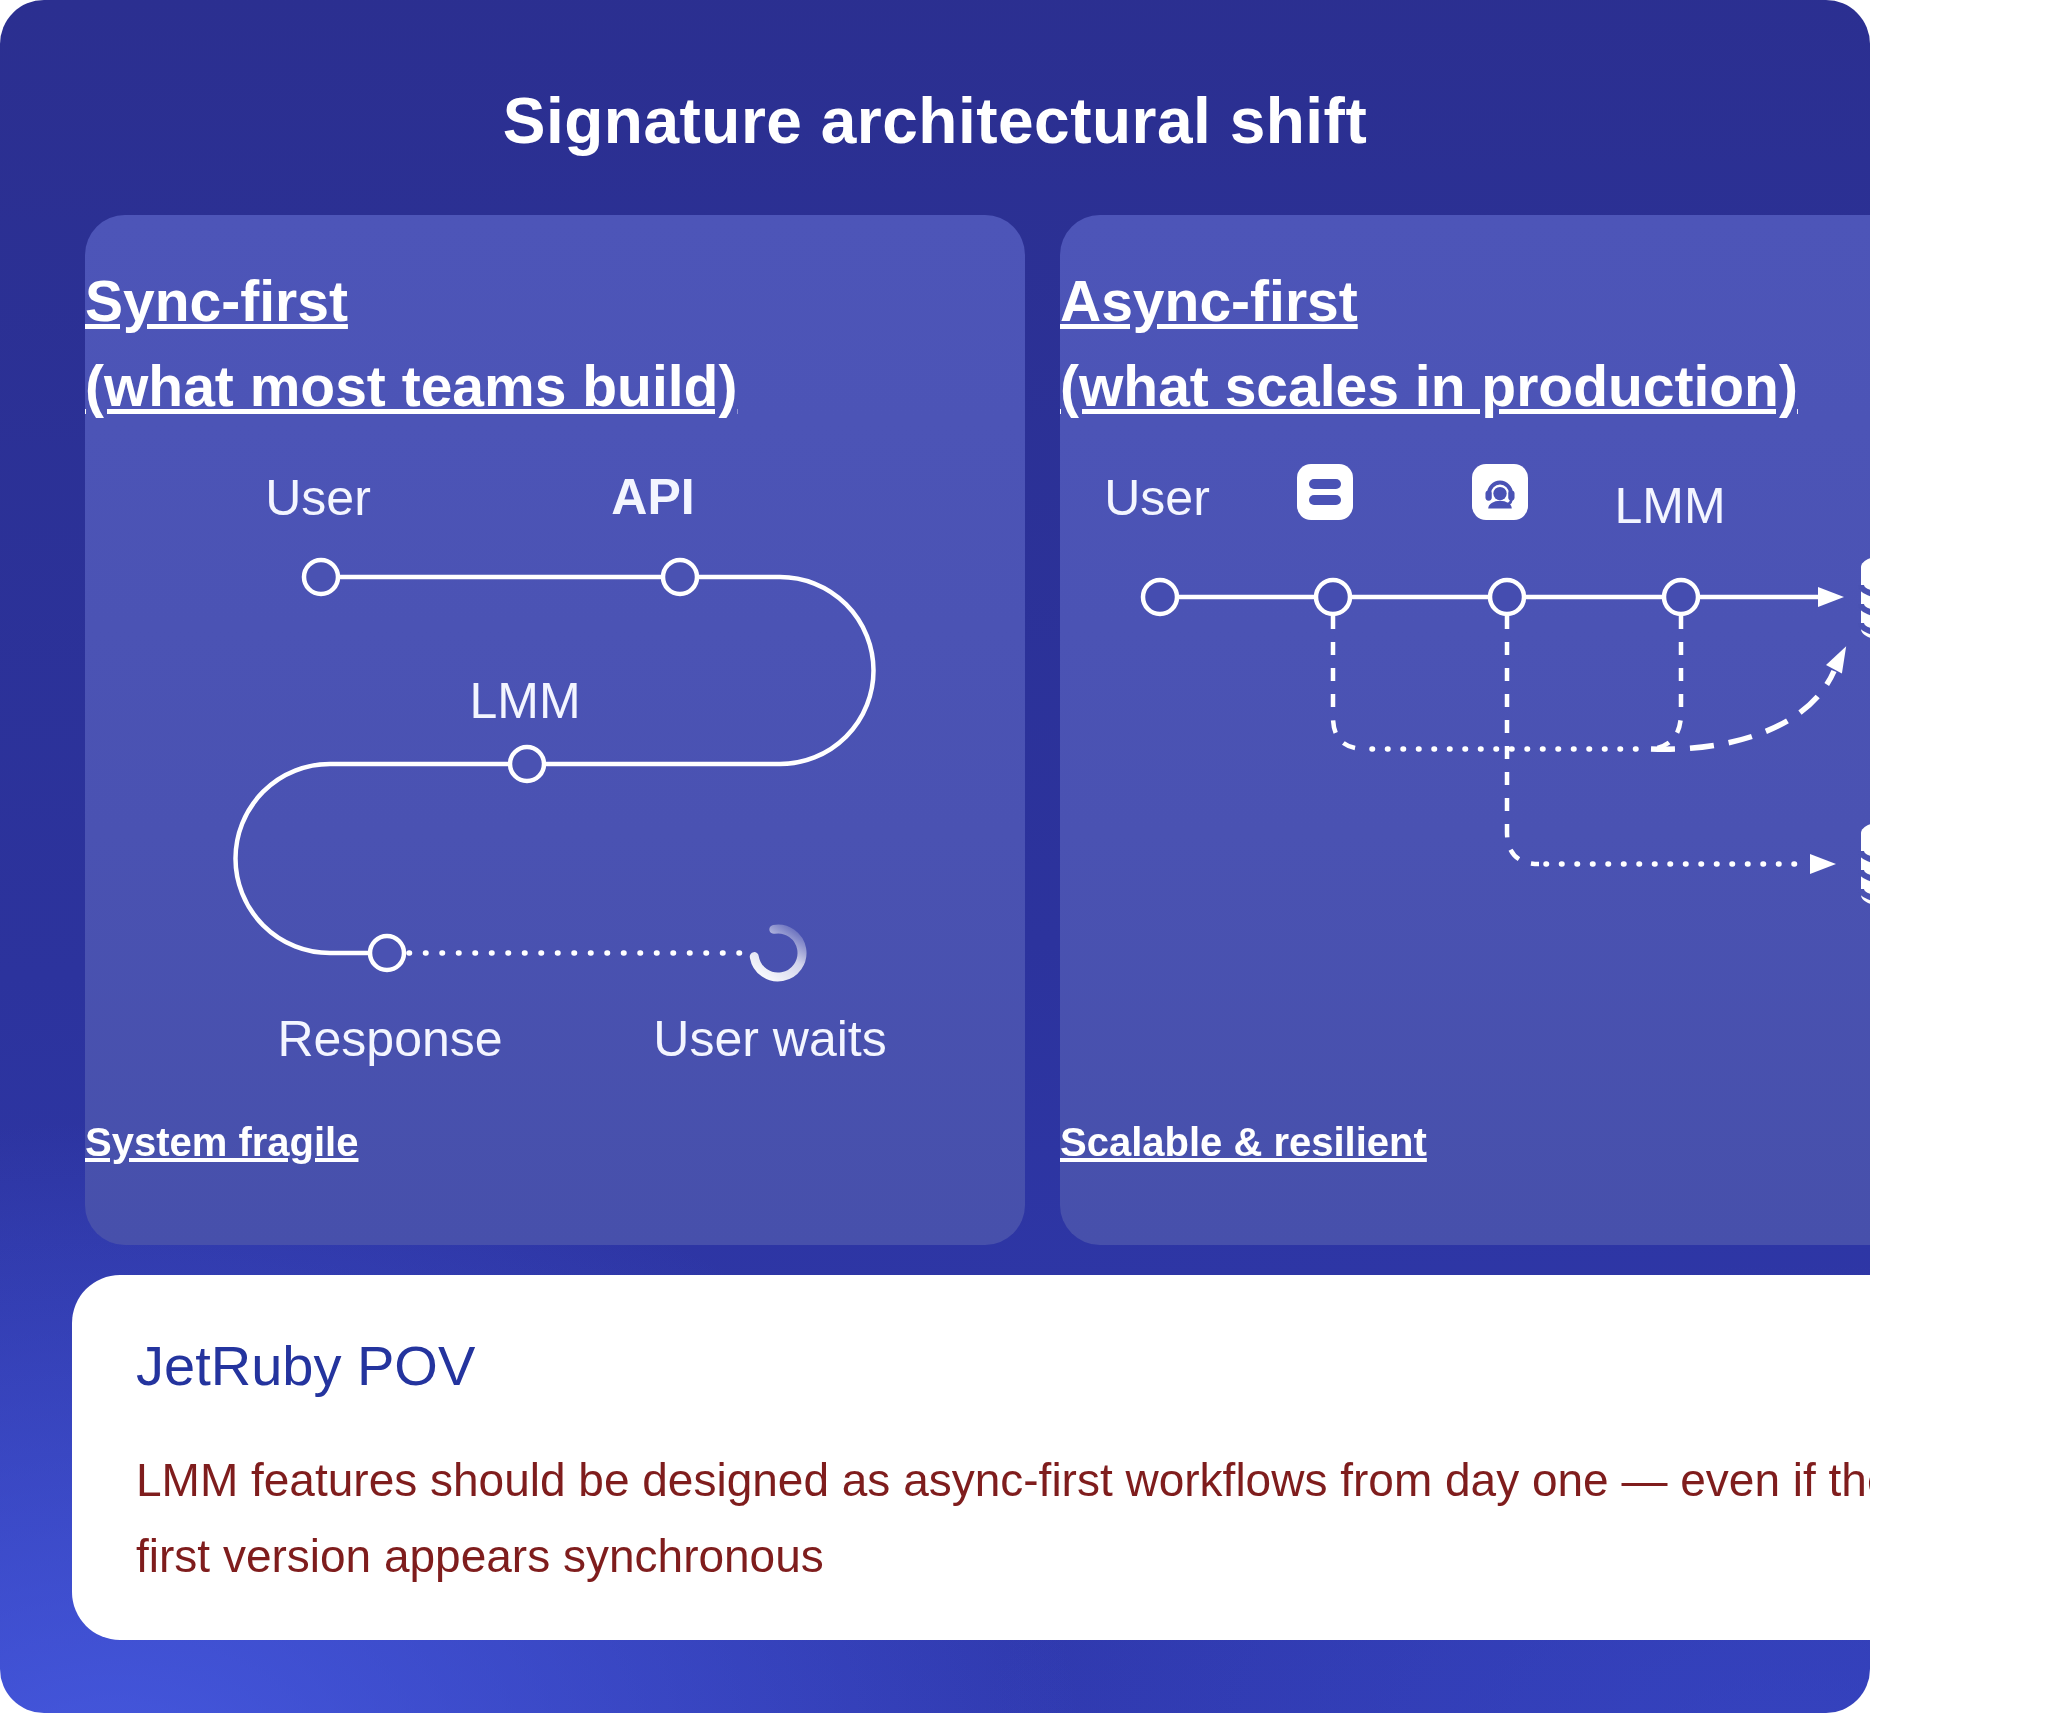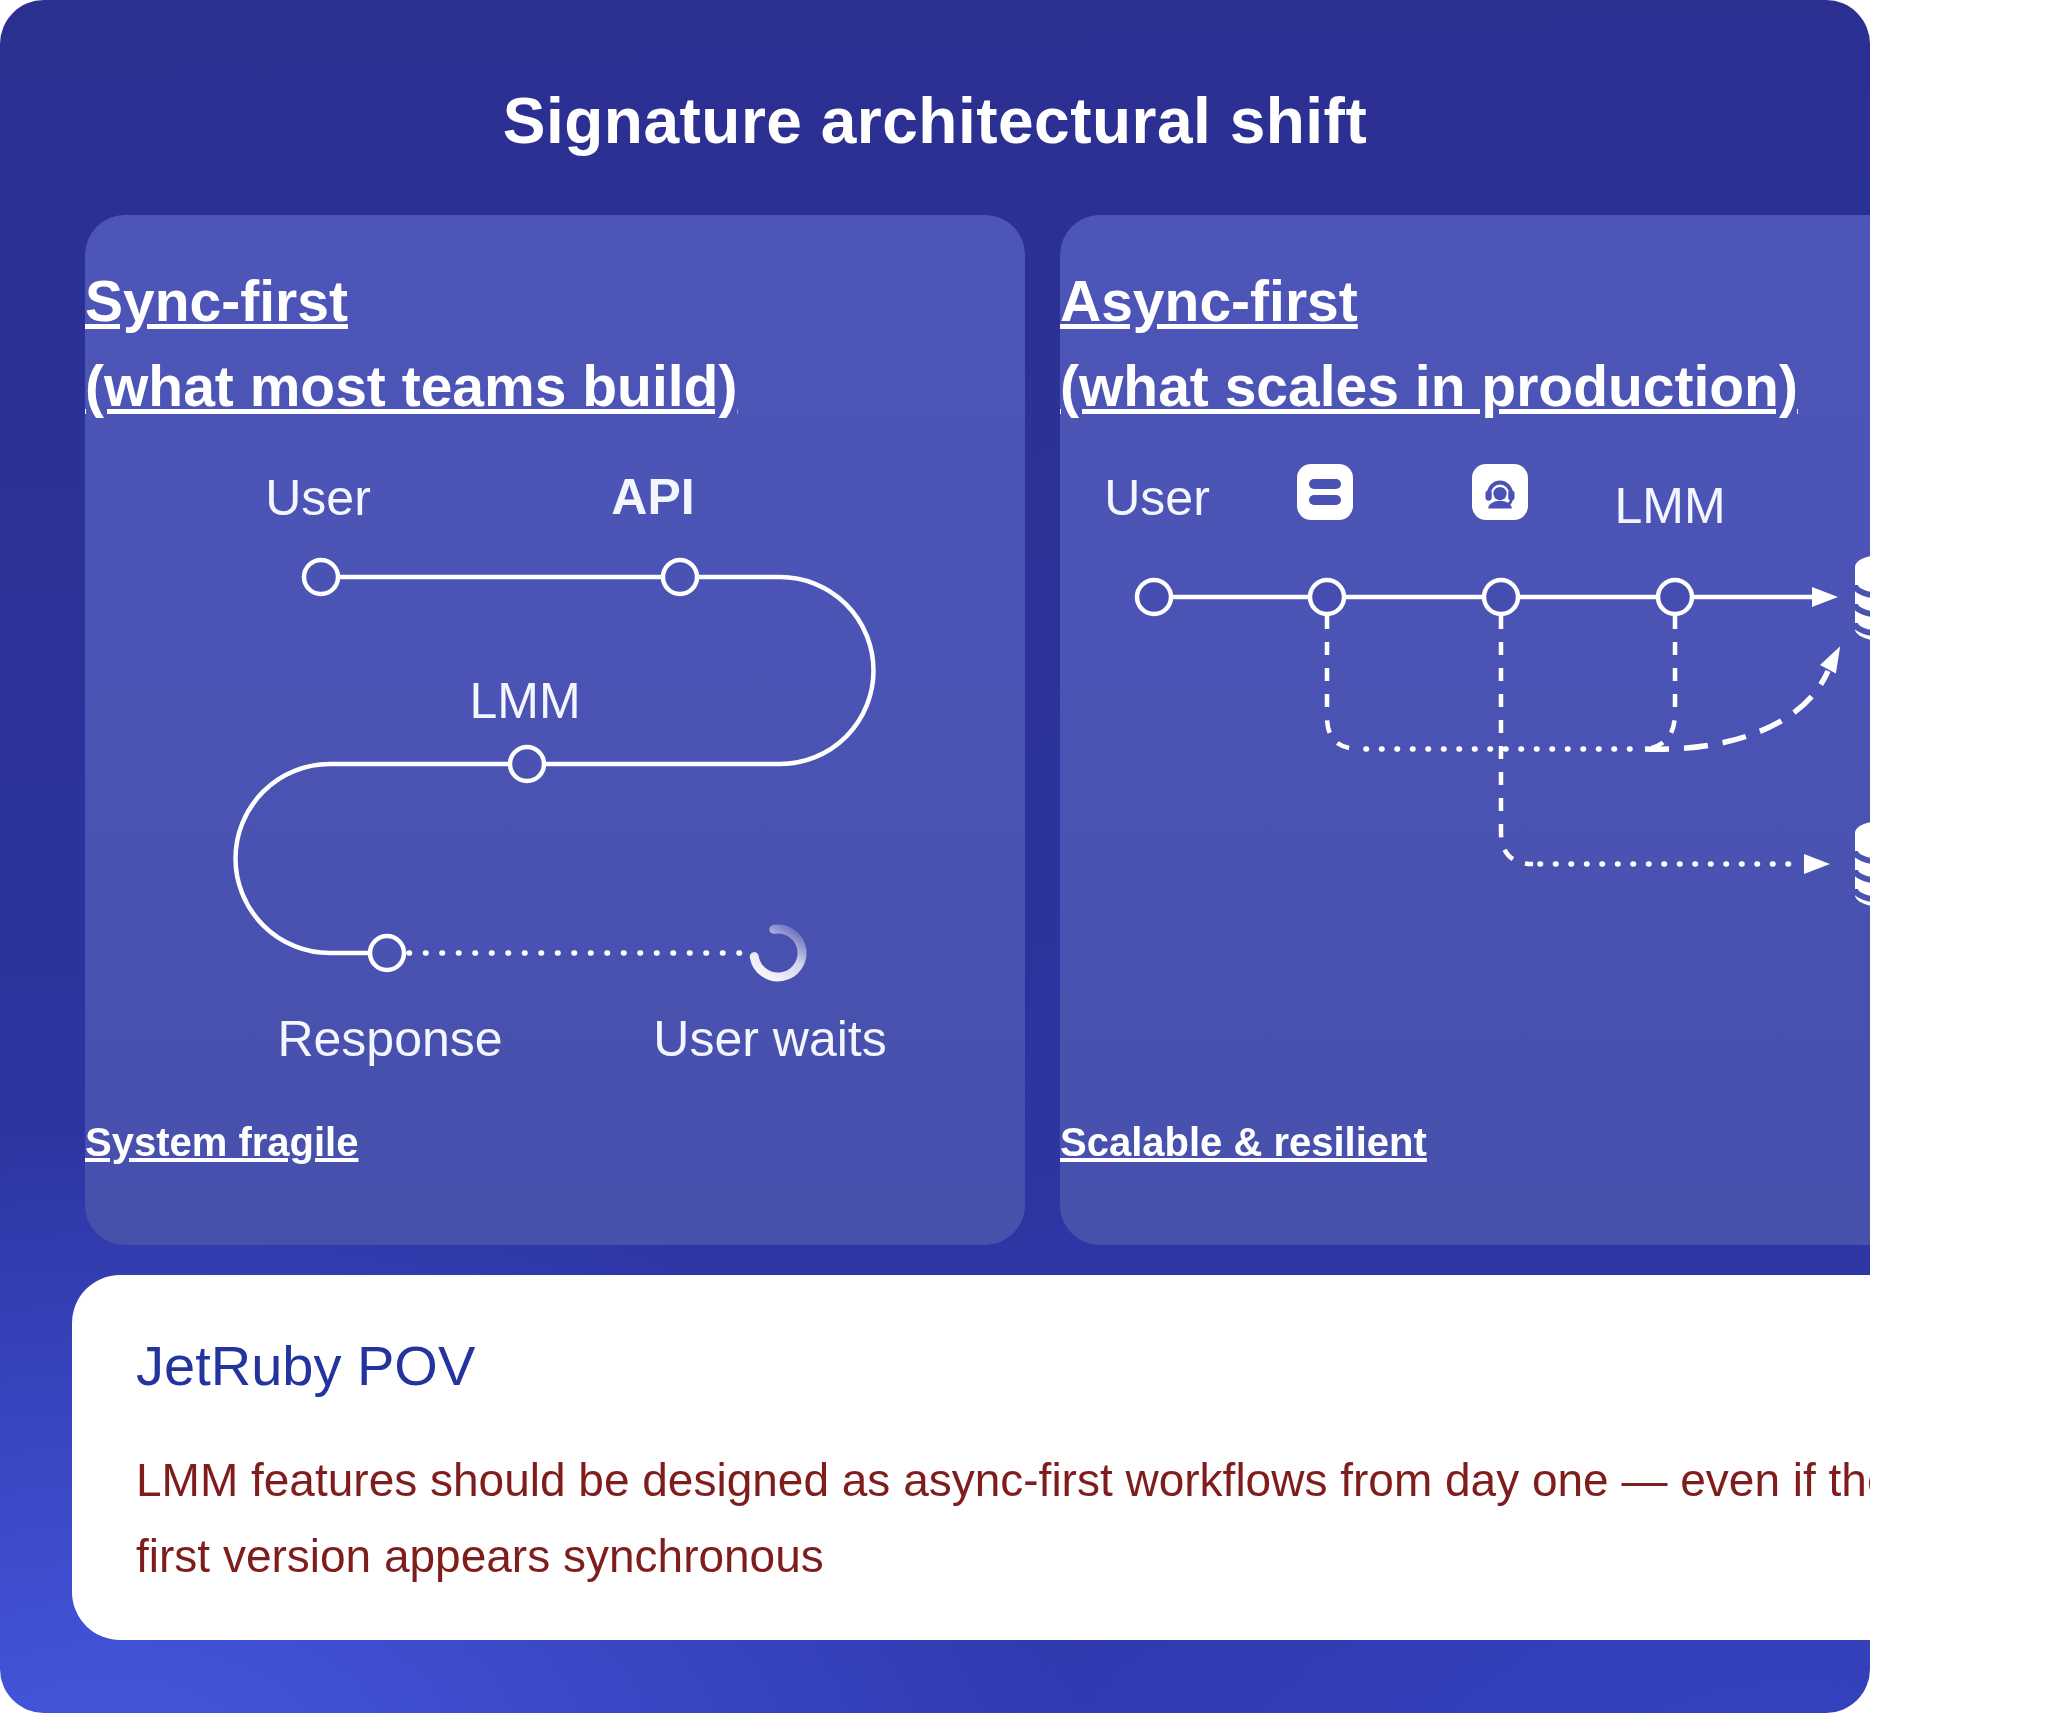--- a/index.html
+++ b/index.html
@@ -13,21 +13,21 @@
   }
   .page-title{
     position:absolute;top:84px;left:0;width:100%;text-align:center;
     color:#ffffff;font-size:64px;font-weight:700;letter-spacing:.5px;
   }
   .panel{
     position:absolute;top:215px;width:940px;height:1030px;border-radius:40px;
     background:linear-gradient(180deg,#4d55b8 0%,#4a52b2 60%,#4750ab 100%);
   }
   .panel.left{left:85px;}
-  .panel.right{left:1060px;width:935px;}
+  .panel.right{left:1060px;width:935px;padding-left:12px;}
   .panel-heading{
     position:absolute;top:44px;left:0;width:100%;
     color:#ffffff;font-weight:700;font-size:57px;line-height:85px;text-decoration:underline;
   }
   .diagram{position:absolute;left:0;top:0;width:100%;height:100%;}
   .node-label{
     position:absolute;transform:translate(-50%,-50%);
     color:#f3f5ff;font-size:50px;font-weight:400;white-space:nowrap;
   }
   .panel-caption{

